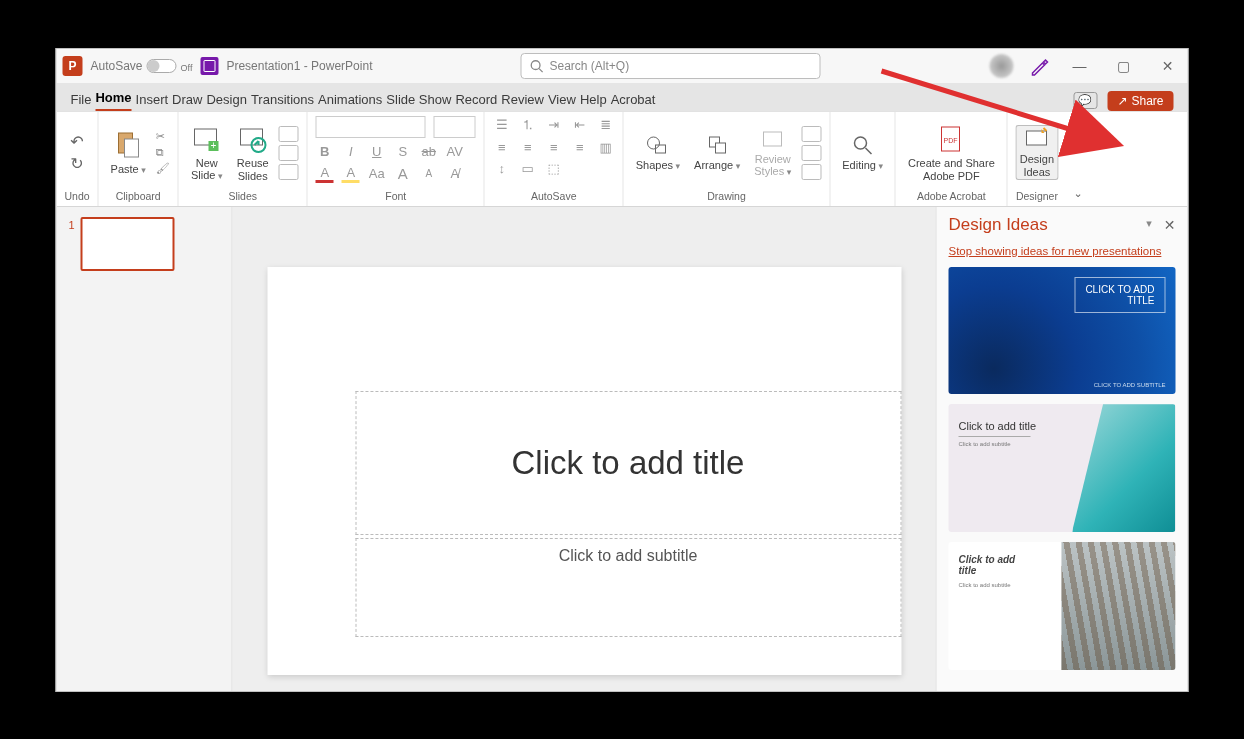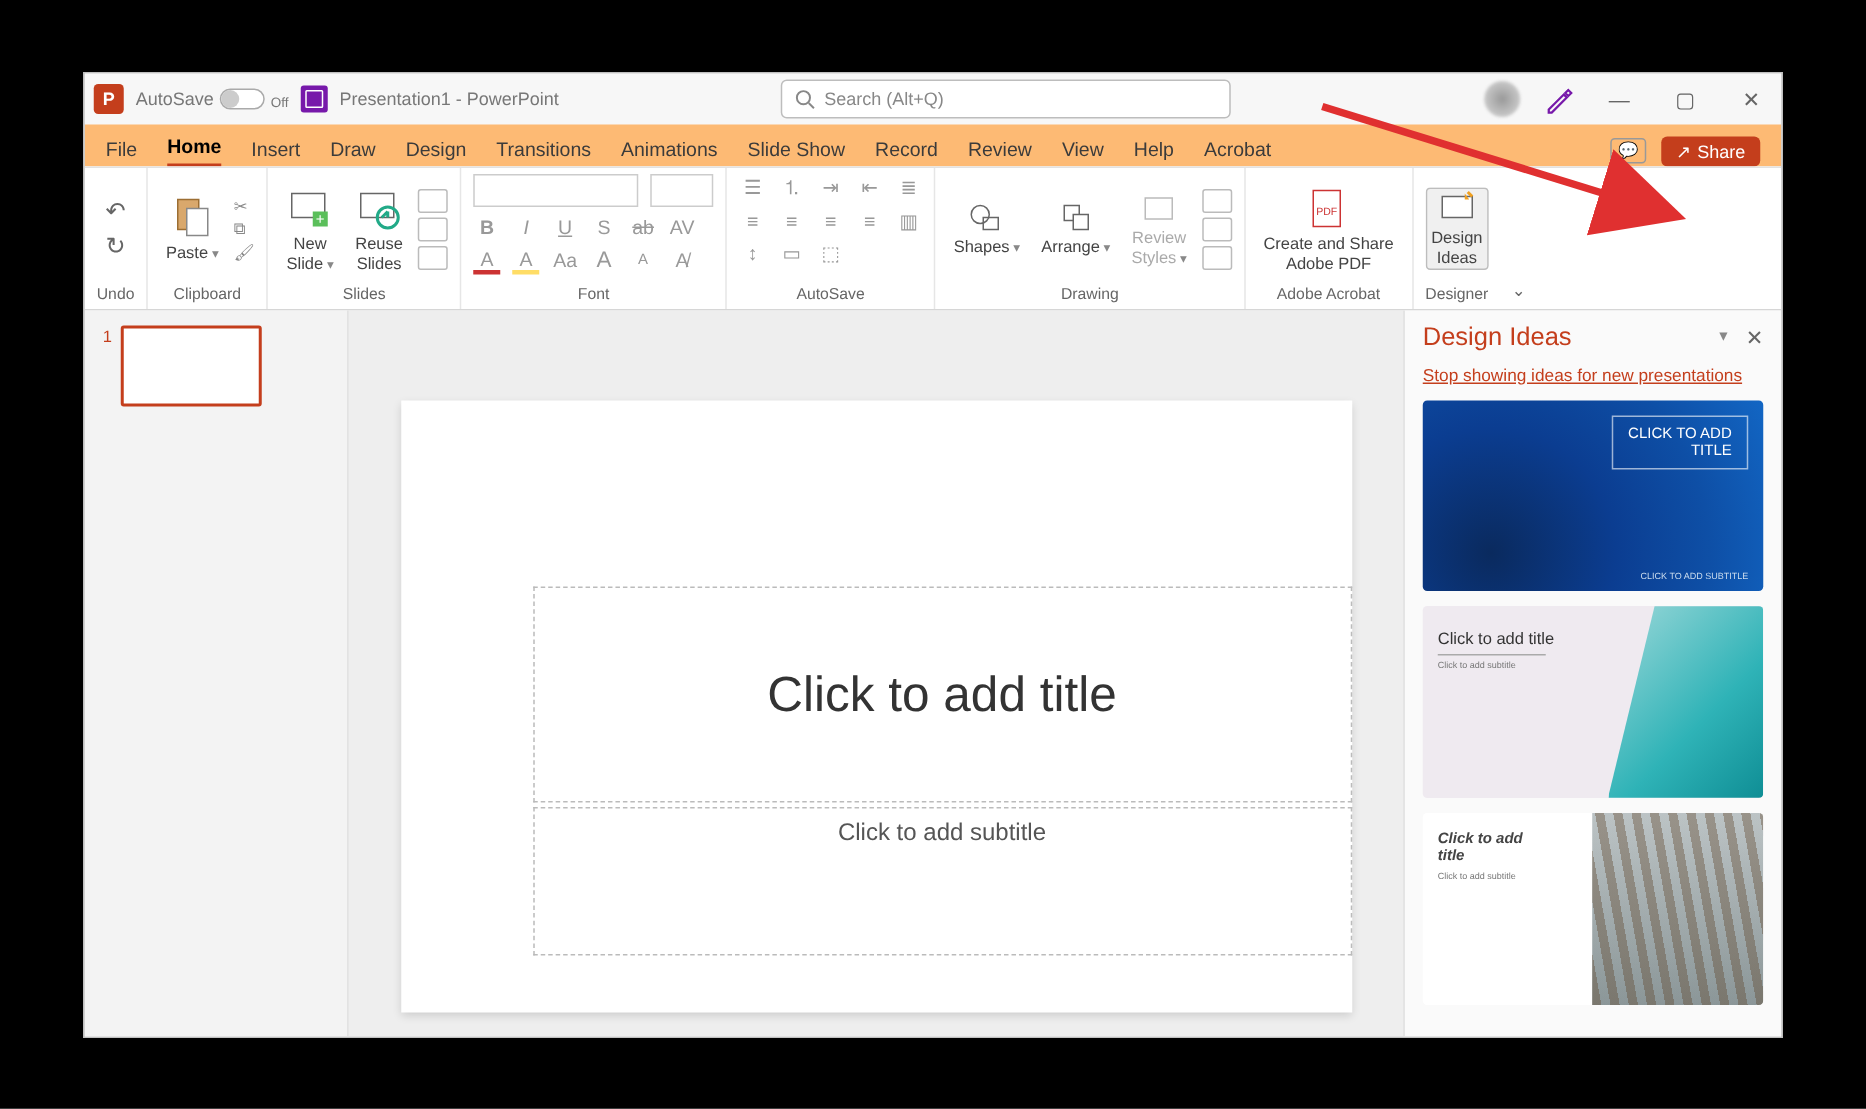--- a/index.html
+++ b/index.html
@@ -15,21 +15,21 @@
   .save-ico { width: 18px; height: 18px; background: #7719aa; border-radius: 2px; display: inline-flex; align-items: center; justify-content: center; }
   .save-ico::after { content: ""; width: 10px; height: 10px; border: 1px solid #fff; border-radius: 1px; }
   .search { flex: 0 0 300px; height: 26px; border: 1px solid #bdbdbd; border-radius: 4px; background: #fff; display: flex; align-items: center; padding: 0 8px; gap: 6px; color: #888; margin-left: 140px; }
   .search svg { width: 14px; height: 14px; }
   .title-right { margin-left: auto; display: flex; align-items: center; gap: 16px; }
   .avatar-blur { width: 24px; height: 24px; border-radius: 50%; background: radial-gradient(#999,#ddd); filter: blur(1px); }
   .win-btn { width: 28px; text-align: center; color: #666; font-size: 14px; }
   .share-btn { background: #c43e1c; color: #fff; padding: 3px 10px; border-radius: 4px; font-size: 12px; display: inline-flex; align-items: center; gap: 4px; }
 
   
-  .tabrow { height: 28px; display: flex; align-items: flex-end; padding: 0 14px; gap: 20px; background: #fdba74; font-size: 13px; color: #3b3b3b; text-align: center; }
+  .tabrow { height: 28px; display: flex; align-items: flex-end; padding: 0 14px; gap: 4px; background: #e5e5e5; font-size: 13px; color: #3b3b3b; text-align: center; }
   .tab { padding-bottom: 4px; cursor: default; }
   .tab.active { color: #000; font-weight: 600; border-bottom: 2px solid #c43e1c; }
   .tabrow .right { margin-left: auto; display: flex; gap: 10px; align-items: center; }
   .comment-ico { border: 1px solid #999; border-radius: 3px; padding: 1px 4px; font-size: 11px; color: #555; }
 
   
   .ribbon { height: 96px; background: #fff; border-top: 1px solid #e2e2e2; border-bottom: 1px solid #d6d6d6; display: flex; font-size: 11px; color: #3a3a3a; }
   .group { border-right: 1px solid #e6e6e6; padding: 4px 8px 2px; display: flex; flex-direction: column; align-items: center; justify-content: space-between; position: relative; }
   .group-label { font-size: 10.5px; color: #666; padding-bottom: 2px; }
   .group .body { display: flex; align-items: center; gap: 6px; height: 76px; }
@@ -272,20 +272,32 @@
         </div>
         <div class="small-col muted">
           <span class="mini"></span>
           <span class="mini"></span>
           <span class="mini"></span>
         </div>
       </div>
       <div class="group-label">Drawing</div>
     </div>
 
+    <div class="group">
+      <div class="body">
+        <div class="vbtn">
+          <svg class="ico" viewBox="0 0 24 24" fill="none" stroke="#666" stroke-width="1.5">
+              <circle cx="10" cy="10" r="6"></circle>
+              <line x1="15" y1="15" x2="21" y2="21"></line>
+            </svg>
+          <span class="caret">Editing</span>
+        </div>
+      </div>
+      <div class="group-label" style="visibility:hidden">Editing</div>
+    </div>
 
     <div class="group">
       <div class="body">
         <div class="vbtn">
           <svg class="ico-lg" viewBox="0 0 32 32">
               <rect x="6" y="4" width="18" height="24" fill="#fff" stroke="#c33"></rect>
               <text x="15" y="20" font-size="7" fill="#c33" text-anchor="middle">PDF</text>
             </svg>
           <span style="white-space:pre;text-align:center">Create and Share
 Adobe PDF</span>

